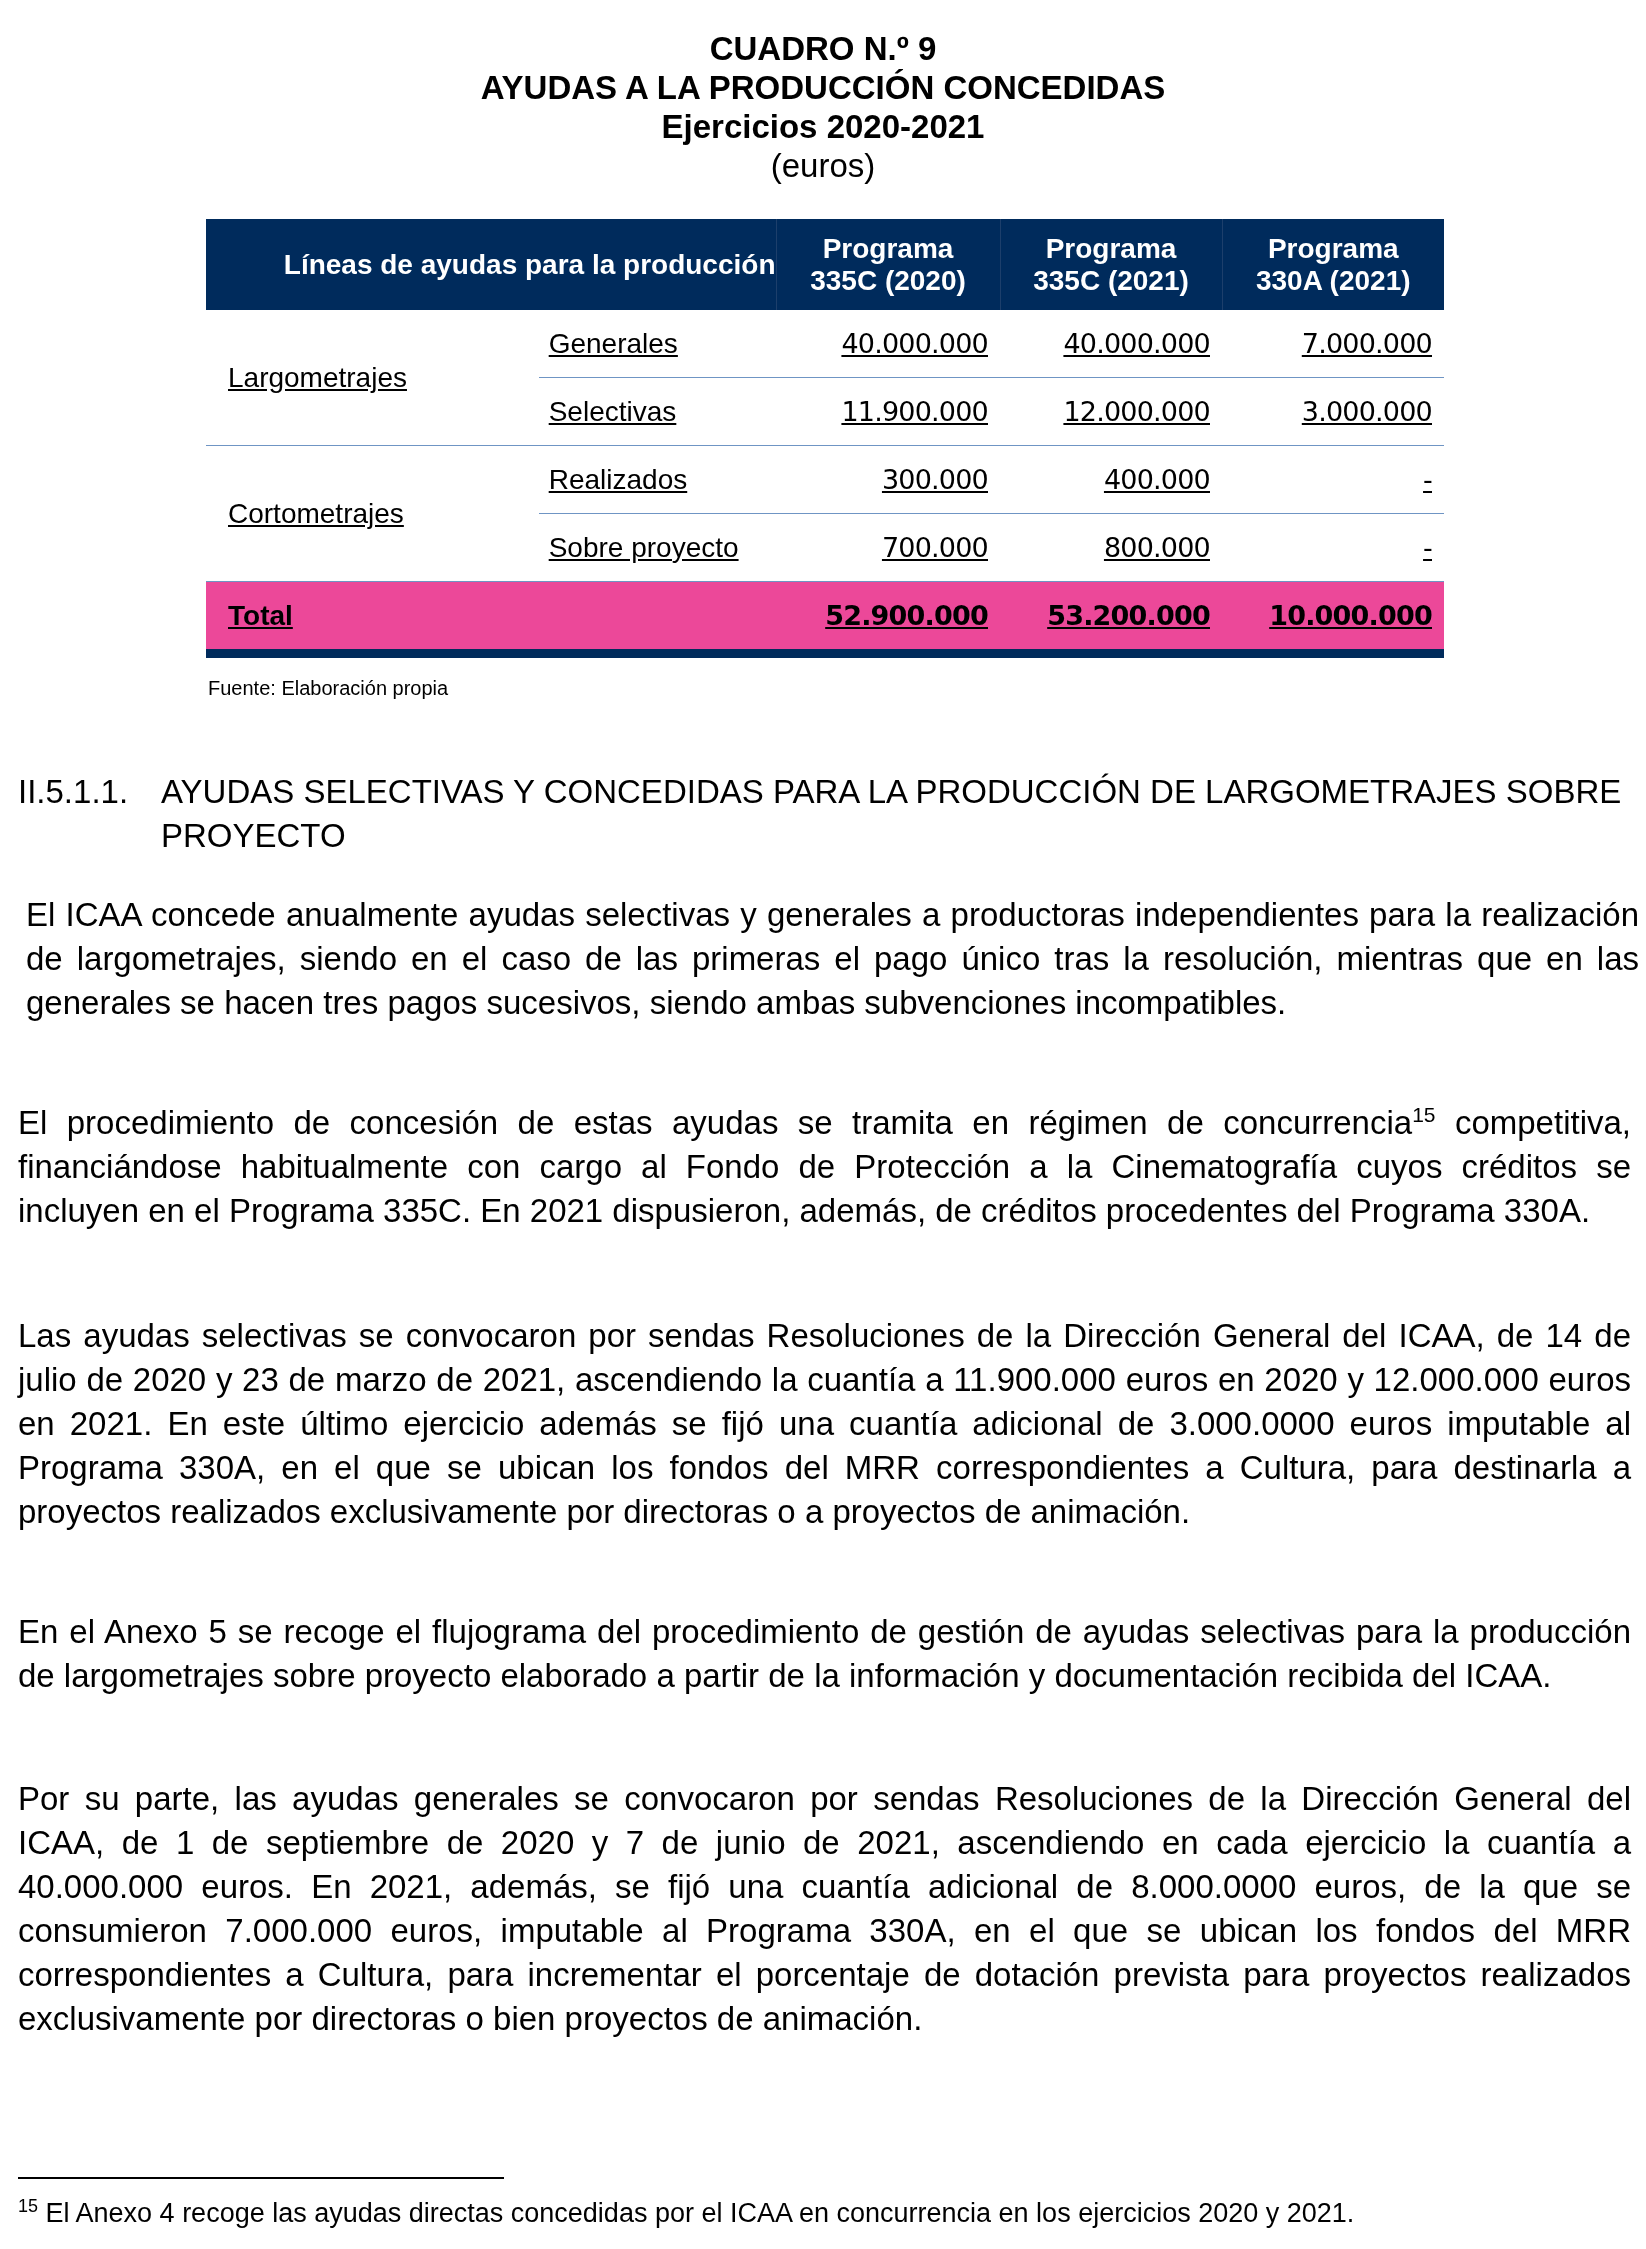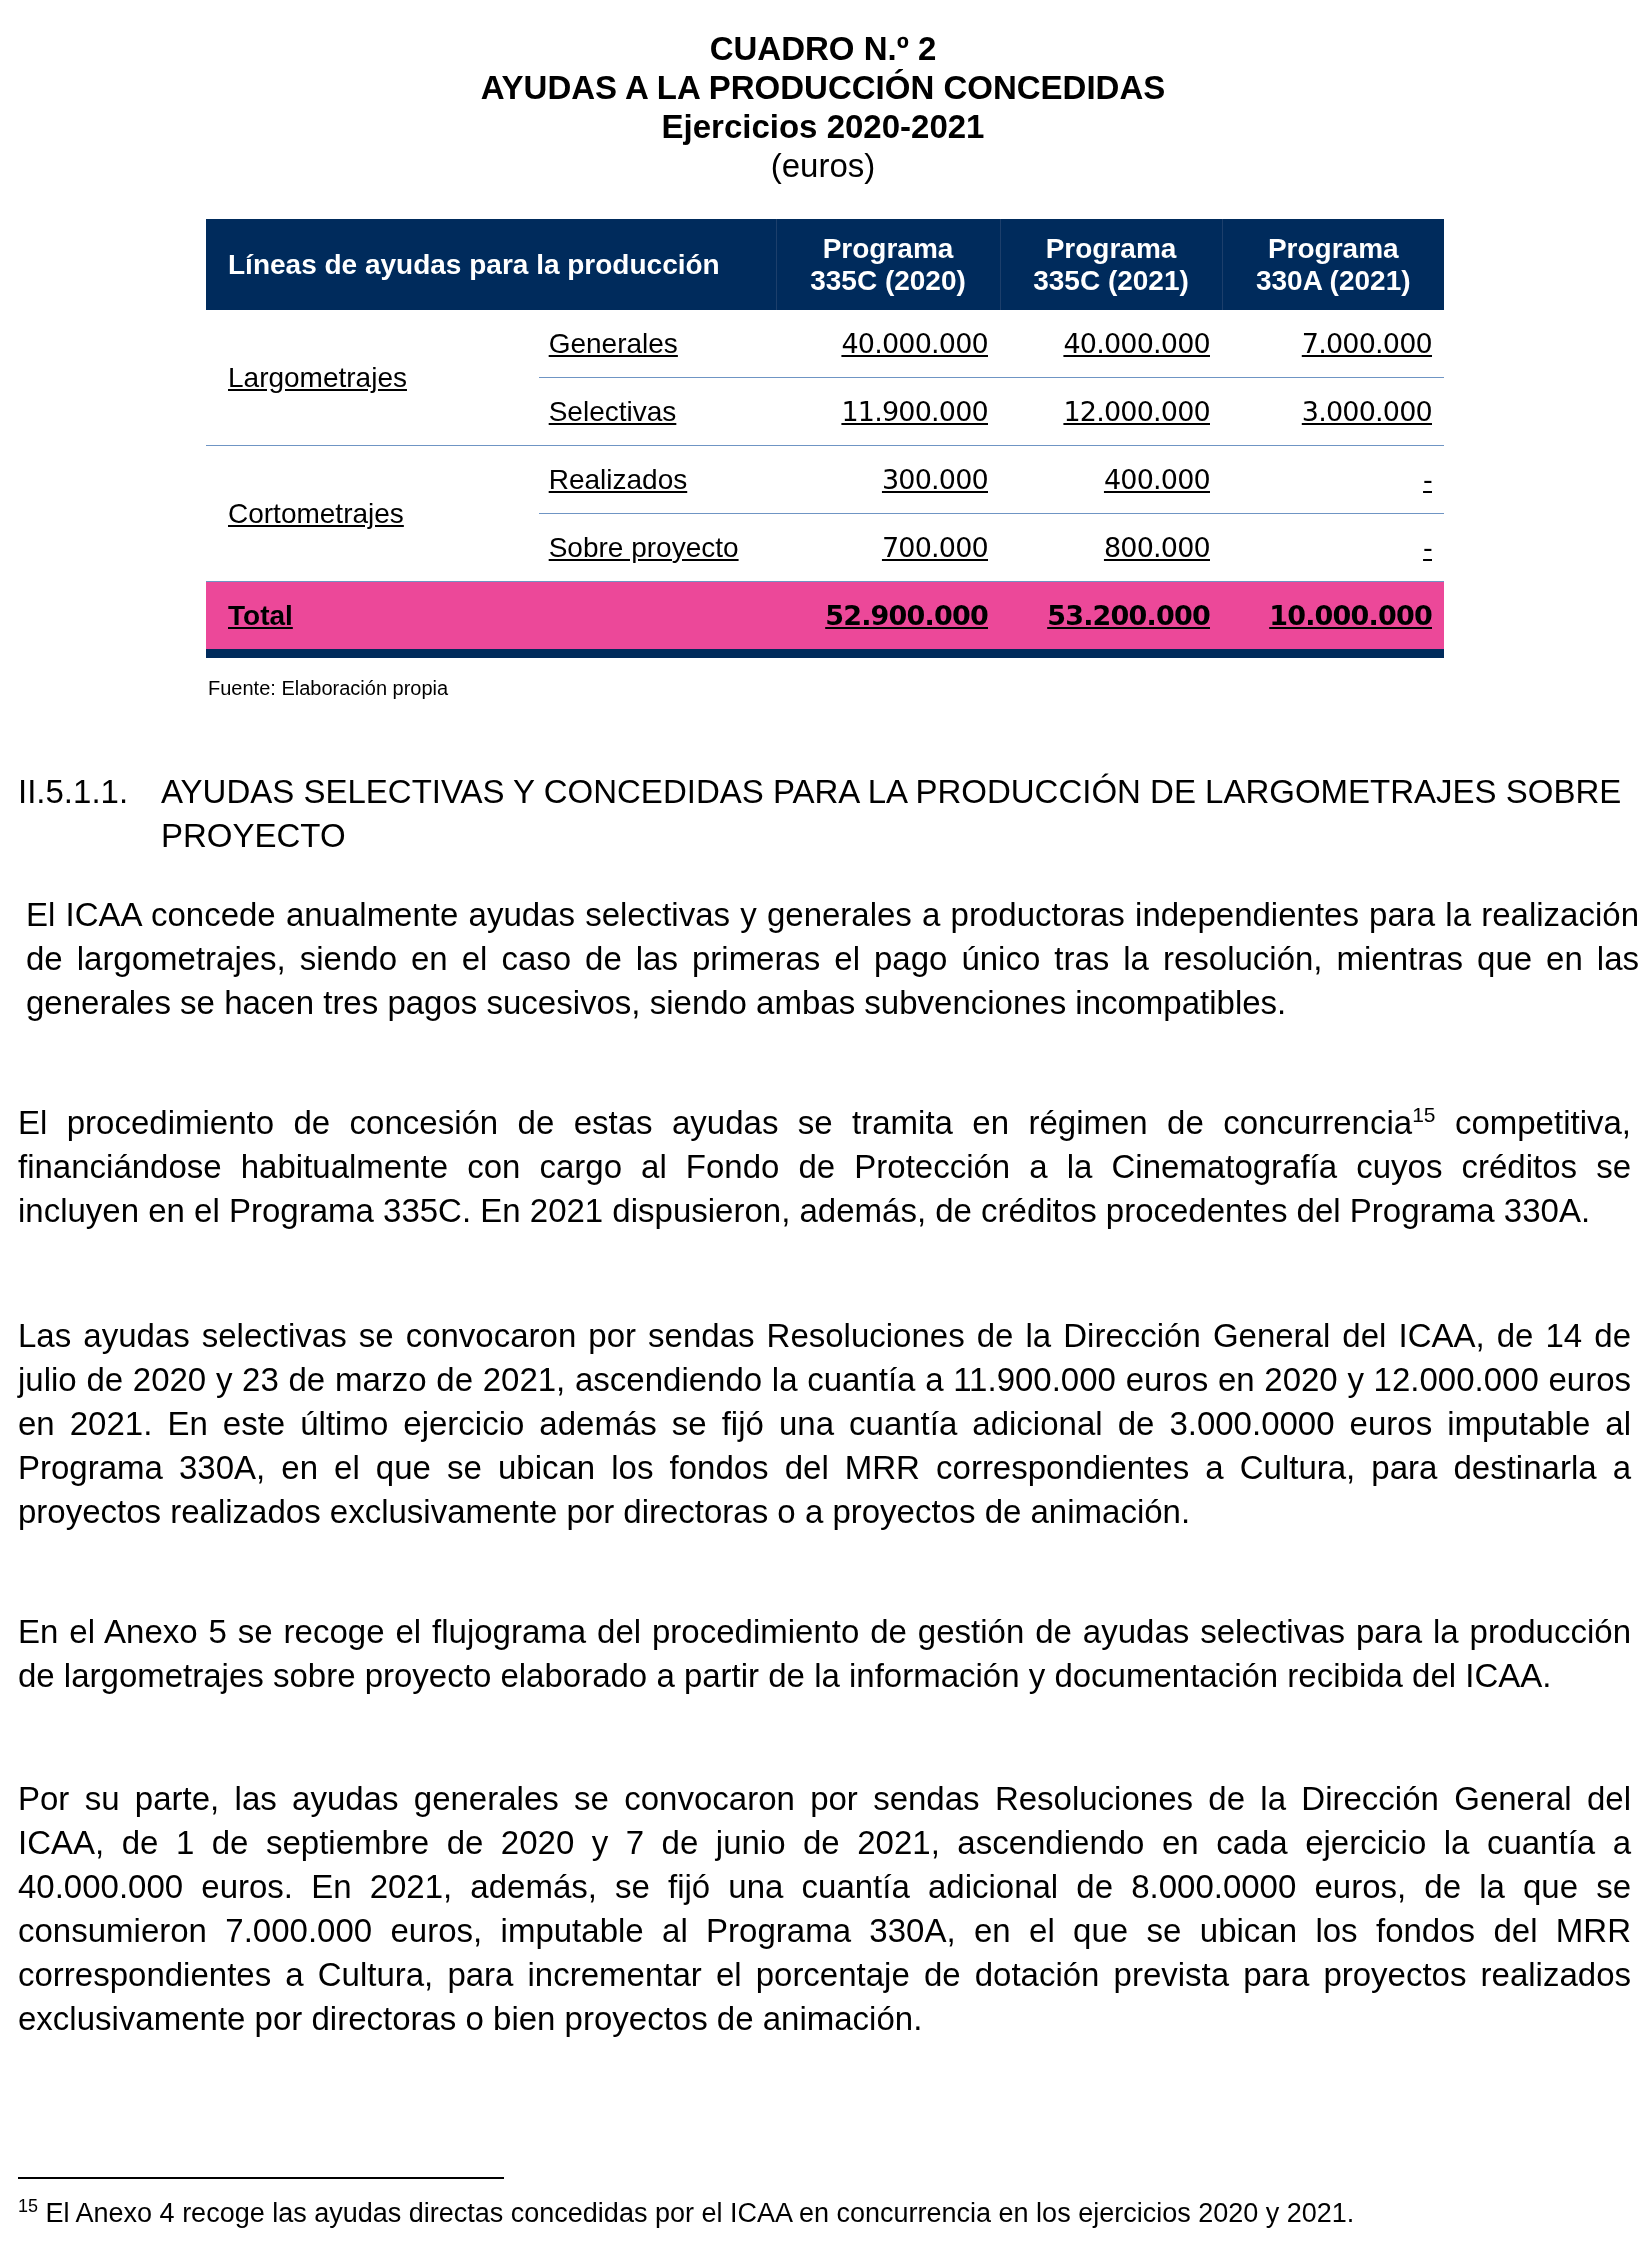--- a/index.html
+++ b/index.html
@@ -11,21 +11,21 @@
 
   table.cuadro { position: absolute; left: 206px; top: 219px; width: 1238px;
                  border-collapse: collapse; table-layout: fixed; }
   table.cuadro col.c1 { width: 333px; }
   table.cuadro col.c2 { width: 237px; }
   table.cuadro col.c3 { width: 224px; }
   table.cuadro col.c4 { width: 222px; }
   table.cuadro col.c5 { width: 222px; }
   thead th { background: #002B5C; color: #fff; font-weight: bold; font-size: 28px;
              line-height: 32px; height: 91px; padding: 0; }
-  thead th.h-lineas { text-align: left; padding-left: 22px; }
+  thead th.h-lineas { text-align: right; padding-left: 22px; }
   thead th.h-prog { text-align: center; border-left: 0.8px solid #1d3f6b; }
   tbody td { font-size: 28px; height: 67px; padding: 0; vertical-align: middle; text-decoration: underline; }
   td.grp { padding-left: 22px; border-bottom: 1.6px solid #6F95C4; }
   td.sub { padding-left: 9.7px; }
   td.num { text-align: right; padding-right: 12px; font-family: "DejaVu Sans", sans-serif; font-size: 27px; letter-spacing: -0.8px; }
   tr.first td.sub, tr.first td.num { border-bottom: 1.6px solid #6F95C4; }
   tr.second td.sub, tr.second td.num { border-bottom: 1.6px solid #6F95C4; }
   tr.total td { background: #ec4899; font-weight: bold; border-bottom: 9.7px solid #002B5C; }
   tr.total td.grp { border-bottom: 9.7px solid #002B5C; }
 
@@ -38,21 +38,21 @@
   sup { font-size: 21px; line-height: 0; }
 
   .fn-rule { position: absolute; left: 18px; top: 2177px; width: 486px; height: 2.4px; background: #000; }
   .footnote { position: absolute; left: 18px; top: 2198px; font-size: 27px; }
   .footnote sup { font-size: 18px; }
 </style>
 </head>
 <body>
 
 <div class="title-block">
-  <div class="title-line">CUADRO N.º 2</div>
+  <div class="title-line">CUADRO N.º 9</div>
   <div class="title-line">AYUDAS A LA PRODUCCIÓN CONCEDIDAS</div>
   <div class="title-line">Ejercicios 2020-2021</div>
   <div class="title-sub">(euros)</div>
 </div>
 
 <table class="cuadro">
   <colgroup>
       <col class="c1">
       <col class="c2">
       <col class="c3">

